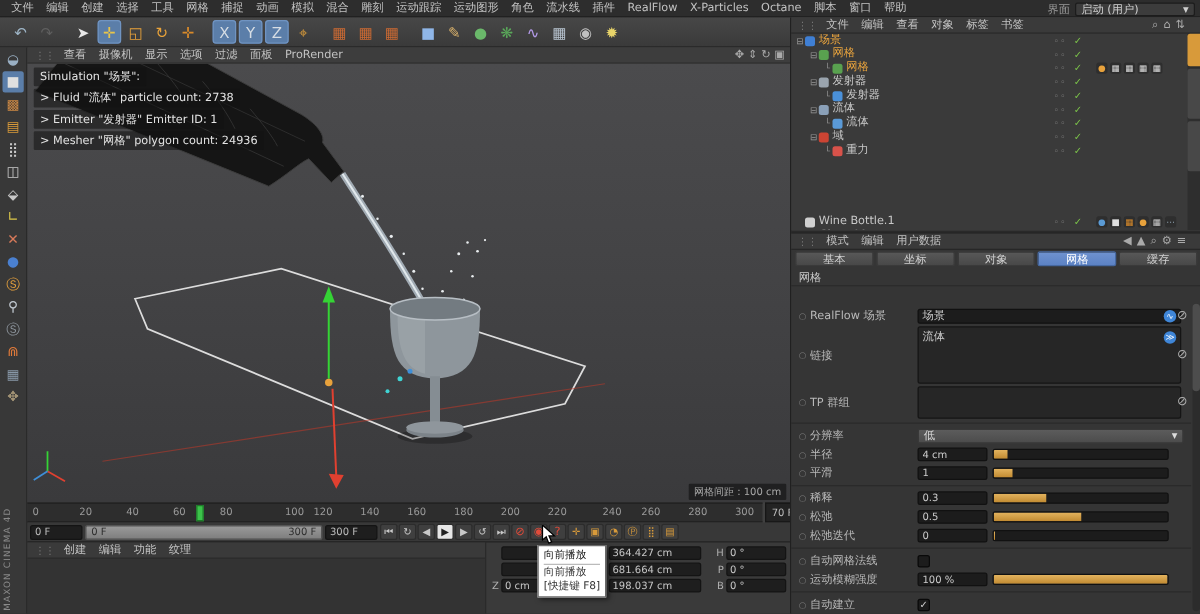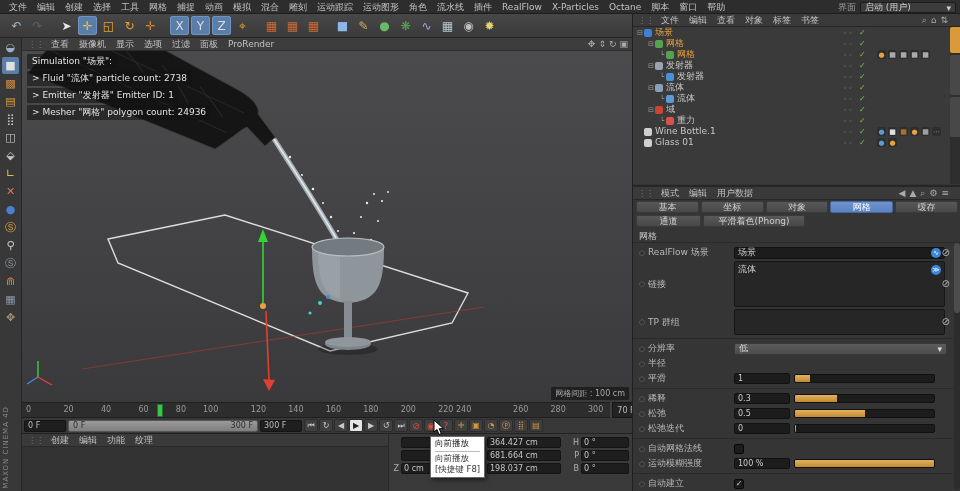--- a/index.html
+++ b/index.html
@@ -337,28 +337,28 @@
       <div id="grid-label">网格间距 : 100 cm</div>
     </div>
   </div>
 
   <div id="ruler" class="abs">
       <div class="tick" style="left: 4px;">0</div>
       <div class="tick" style="left: 41.4667px;">20</div>
       <div class="tick" style="left: 78.9333px;">40</div>
       <div class="tick" style="left: 116.4px;">60</div>
       <div class="tick" style="left: 153.867px;">80</div>
-      <div class="tick" style="left: 181px;">100</div>
+      <div class="tick" style="left: 206px;">100</div>
       <div class="tick" style="left: 228.8px;">120</div>
       <div class="tick" style="left: 266.267px;">140</div>
       <div class="tick" style="left: 303.733px;">160</div>
       <div class="tick" style="left: 341.2px;">180</div>
       <div class="tick" style="left: 378.667px;">200</div>
       <div class="tick" style="left: 416.133px;">220</div>
-      <div class="tick" style="left: 434px;">240</div>
+      <div class="tick" style="left: 460px;">240</div>
       <div class="tick" style="left: 491.067px;">260</div>
       <div class="tick" style="left: 528.533px;">280</div>
       <div class="tick" style="left: 566px;">300</div>
       <div id="playhead" style="left: 135.133px; background: rgb(60, 194, 74);"></div>
     </div>
   <div id="cur-frame" class="abs">70 F</div>
 
   <div id="transport" class="abs">
     <div class="t-field">0 F</div>
     <div id="t-range">
@@ -524,21 +524,21 @@
           <span class="om-dots">◦◦</span>
           <span class="om-check">✓</span>
         </div>
         <div class="om-row" style="padding-left: 25px;">
           <span class="om-twirl">└</span>
           <span class="om-icon" style="background: rgb(216, 82, 74);"></span>
           <span class="om-label" style="color: rgb(200, 200, 200);">重力</span>
           <span class="om-dots">◦◦</span>
           <span class="om-check">✓</span>
         </div>
-        <div class="om-row" style="padding-left: 3px;">
+        <div class="om-row" style="padding-left: 3px; margin-top: 46px;">
           <span class="om-twirl"></span>
           <span class="om-icon" style="background: rgb(208, 208, 208);"></span>
           <span class="om-label" style="color: rgb(200, 200, 200);">Wine Bottle.1</span>
           <span class="om-dots">◦◦</span>
           <span class="om-check">✓</span>
           <span class="om-tags">
             <span class="om-tag" style="color: rgb(91, 155, 213);">●</span>
             <span class="om-tag" style="color: rgb(224, 224, 224);">■</span>
             <span class="om-tag" style="color: rgb(217, 139, 43);">▦</span>
             <span class="om-tag" style="color: rgb(232, 162, 60);">●</span>
@@ -580,25 +580,20 @@
             <span>≡</span>
           </div>
       </div>
       <div class="tab-row" id="am-tabs1">
           <div class="tab">基本</div>
           <div class="tab">坐标</div>
           <div class="tab">对象</div>
           <div class="tab active">网格</div>
           <div class="tab">缓存</div>
         </div>
-      <div class="tab-row" id="am-tabs2">
-          <div class="tab">通道</div>
-          <div class="tab wide">平滑着色(Phong)</div>
-          <div class="tab pad"></div>
-        </div>
       <div id="am-section">网格</div>
       <div id="am-body">
           <div class="prop-row">
             <span class="p-dot">○</span>
             <span class="p-label">RealFlow 场景</span>
             <div class="p-content">
               <div class="p-field">
                 <span>场景</span>
                 <span class="chip">∿</span>
               </div>
@@ -633,20 +628,26 @@
             <div class="p-content">
               <div class="p-drop">
                 <span>低</span>
                 <span>▾</span>
               </div>
             </div>
           </div>
           <div class="prop-row">
             <span class="p-dot">○</span>
             <span class="p-label">半径</span>
+            <div class="p-content">
+              <span class="p-num">4 cm</span>
+              <div class="p-track">
+                <div class="p-fill" style="width: 8%;"></div>
+              </div>
+            </div>
           </div>
           <div class="prop-row">
             <span class="p-dot">○</span>
             <span class="p-label">平滑</span>
             <div class="p-content">
               <span class="p-num">1</span>
               <div class="p-track">
                 <div class="p-fill" style="width: 11%;"></div>
               </div>
             </div>

